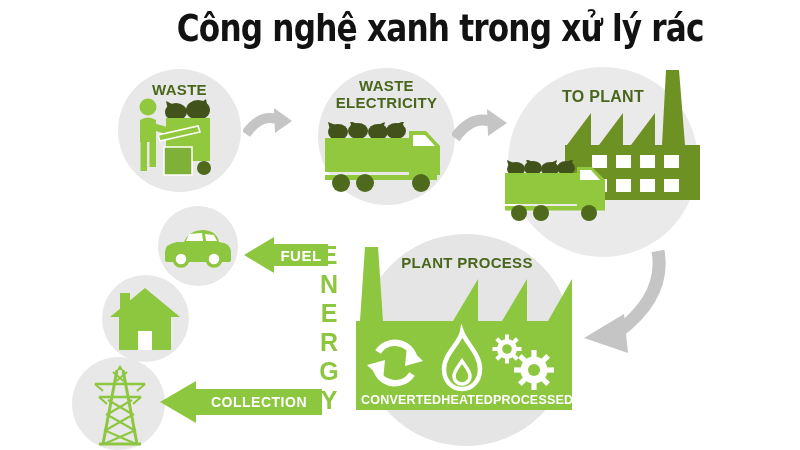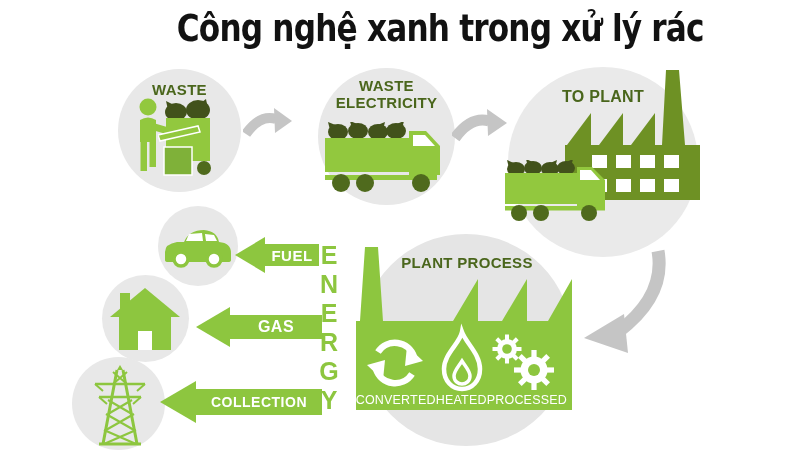--- a/index.html
+++ b/index.html
@@ -29,22 +29,22 @@
   
   .g-arrow{position:absolute;display:flex;align-items:center;}
   .g-head{width:0;height:0;border-style:solid;border-color:transparent #8DC63F transparent transparent;}
   .g-shaft{background:#8DC63F;color:#fff;font-weight:bold;display:flex;align-items:center;justify-content:center;letter-spacing:.5px;}
   
   .energy-col{position:absolute;left:312px;top:243px;width:34px;height:170px;display:flex;
               flex-direction:column;justify-content:space-between;align-items:center;
               color:#8DC63F;font-weight:bold;font-size:25px;line-height:25px;}
   
   .proc-steps{position:absolute;left:358px;top:393px;width:212px;display:flex;
-              justify-content:flex-end;padding:0 3px;box-sizing:border-box;
-              color:#fff;font-weight:normal;font-size:12.5px;letter-spacing:.2px;}
+              justify-content:flex-start;padding:0 3px;box-sizing:border-box;
+              color:#fff;font-weight:bold;font-size:12.5px;letter-spacing:.2px;}
 </style>
 </head>
 <body>
 
 <div id="stage">
 
   <div class="title">
     <span class="title-inner">Công nghệ xanh trong xử lý rác</span>
   </div>
 
@@ -207,36 +207,32 @@
   </div>
 
   <div class="gcircle ccar"></div>
   <svg class="abs" style="left:162px;top:222px" width="72" height="46" viewBox="0 0 72 46">
     <path d="M3,38 L3,30 Q3,22 15,20 L22,20 Q27,8 42,8 Q55,9 57,20 Q69,21 69,31 L69,38 Q69,40 66,40 L6,40 Q3,40 3,38 Z" fill="#8DC63F"></path>
     <polygon points="27,12 40,11 41,19 24,19" fill="#ffffff"></polygon>
     <polygon points="43,12 52,13 55,19 44,19" fill="#ffffff"></polygon>
     <circle cx="19" cy="37" r="7" fill="#ffffff" stroke="#8DC63F" stroke-width="3.5"></circle>
     <circle cx="52" cy="37" r="7" fill="#ffffff" stroke="#8DC63F" stroke-width="3.5"></circle>
   </svg>
-  <div class="g-arrow" style="left:235px;top:237px">
+  <div class="g-arrow" style="left:244px;top:237px">
     <span class="g-head" style="border-width:18px 30px 18px 0"></span>
     <span class="g-shaft" style="width:54px;height:22px;font-size:15px">FUEL</span>
   </div>
 
   <div class="gcircle chouse"></div>
   <svg class="abs" style="left:110px;top:287px" width="70" height="64" viewBox="0 0 70 64">
     <rect x="10" y="6" width="10" height="20" fill="#8DC63F"></rect>
     <polygon points="0,30 35,1 70,30" fill="#8DC63F"></polygon>
     <rect x="9" y="30" width="52" height="33" fill="#8DC63F"></rect>
     <rect x="28" y="44" width="14" height="19" fill="#ffffff"></rect>
   </svg>
-  <div class="g-arrow" style="left:196px;top:307px">
-    <span class="g-head" style="border-width:20px 34px 20px 0"></span>
-    <span class="g-shaft" style="width:92px;height:24px;font-size:16px">GAS</span>
-  </div>
 
   <div class="gcircle ctower"></div>
   <svg class="abs" style="left:89px;top:364px" width="62" height="84" viewBox="0 0 62 84">
     <g stroke="#8DC63F" fill="none">
       <path d="M14,80 L28,6 M48,80 L34,6" stroke-width="3"></path>
       <path d="M10,80 L52,80" stroke-width="3"></path>
       <path d="M6,20 L56,20" stroke-width="2.5"></path>
       <path d="M6,20 L14,27 M56,20 L48,27" stroke-width="2"></path>
       <path d="M10,33 L52,33" stroke-width="2.5"></path>
       <path d="M10,33 L18,40 M52,33 L44,40" stroke-width="2"></path>

